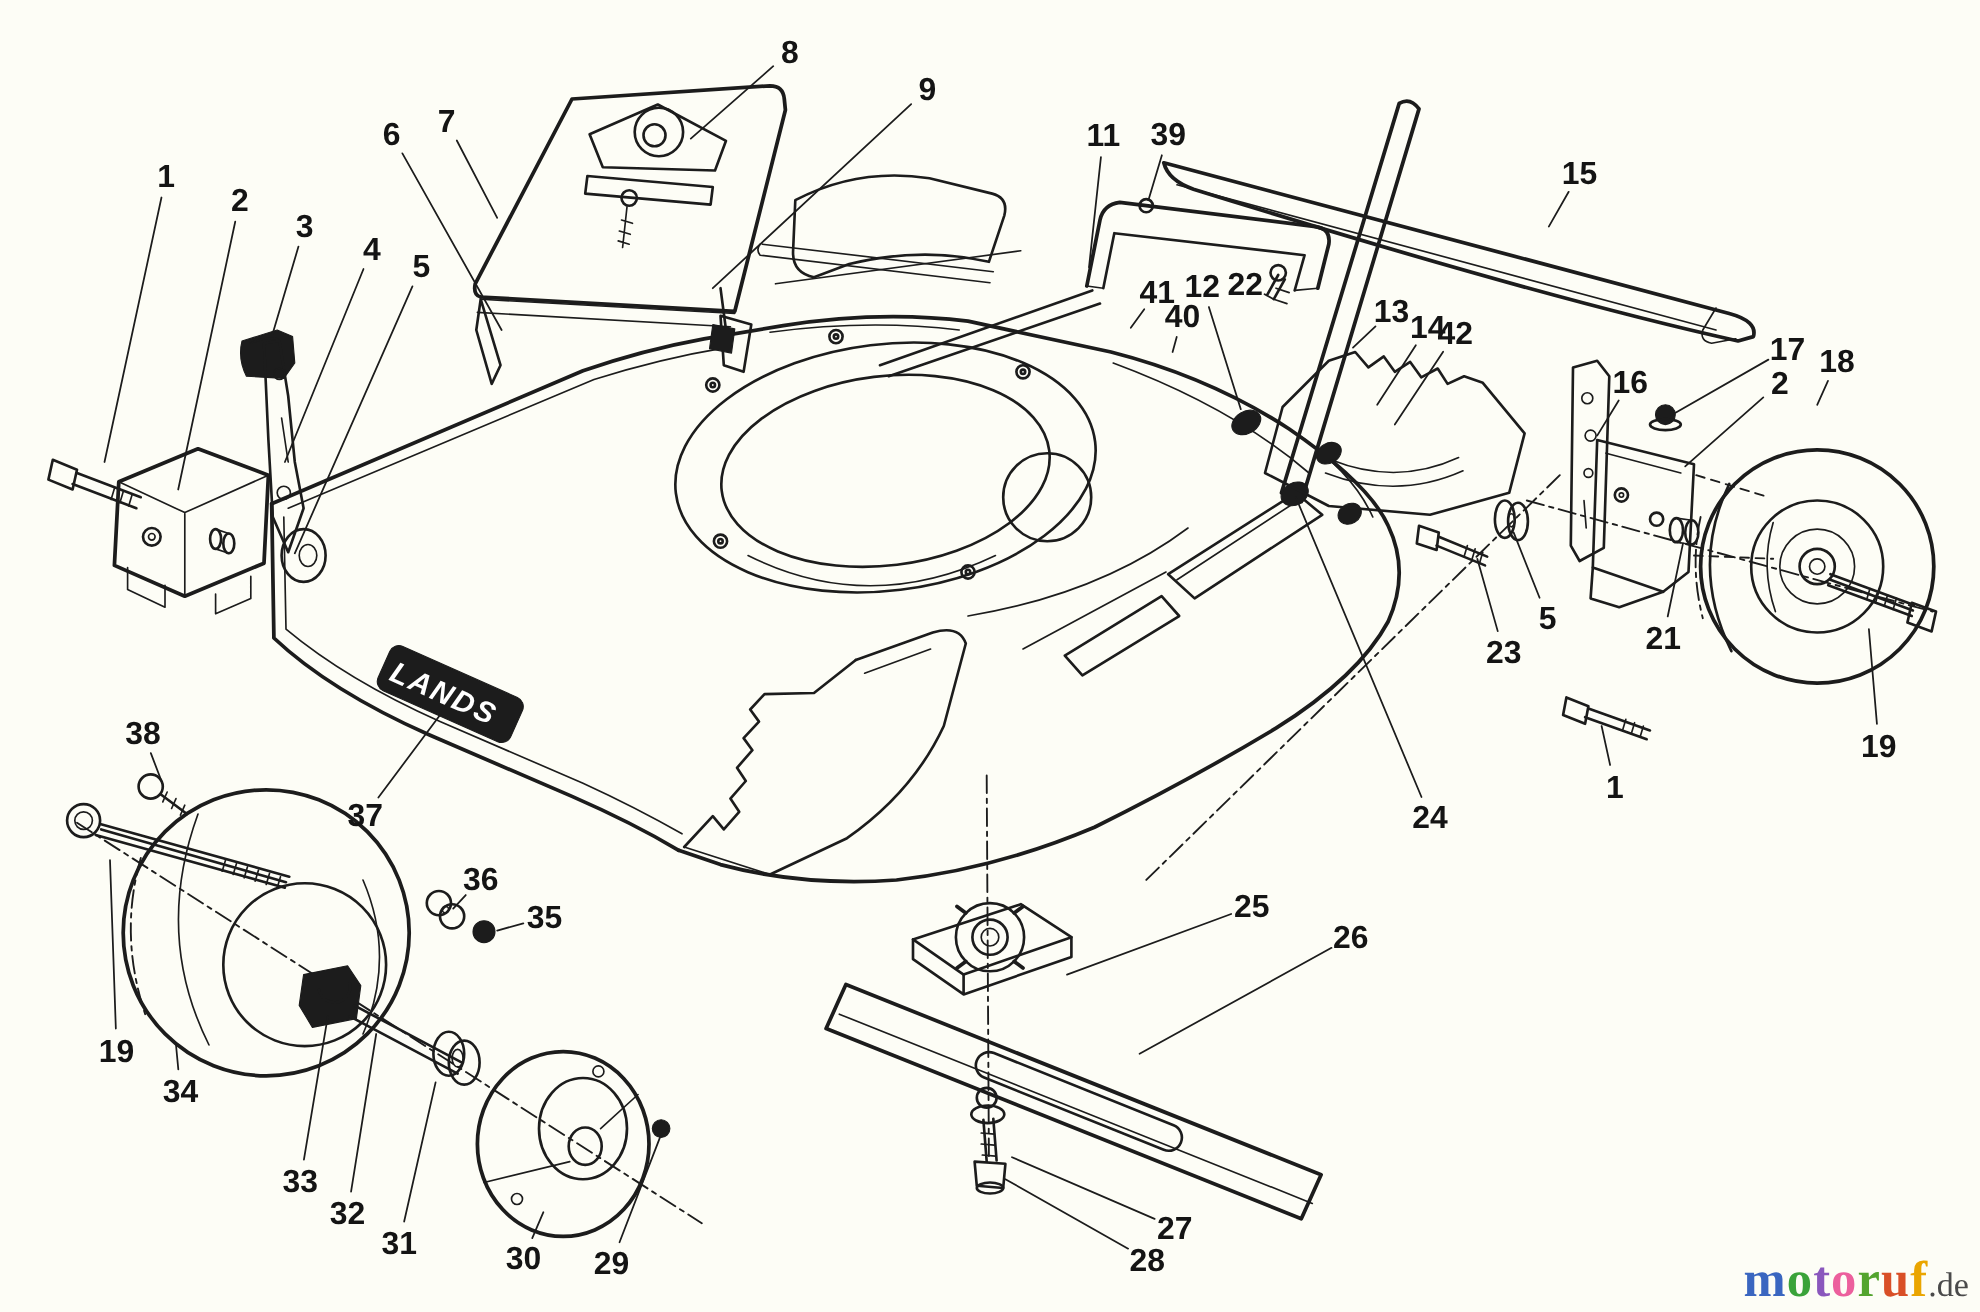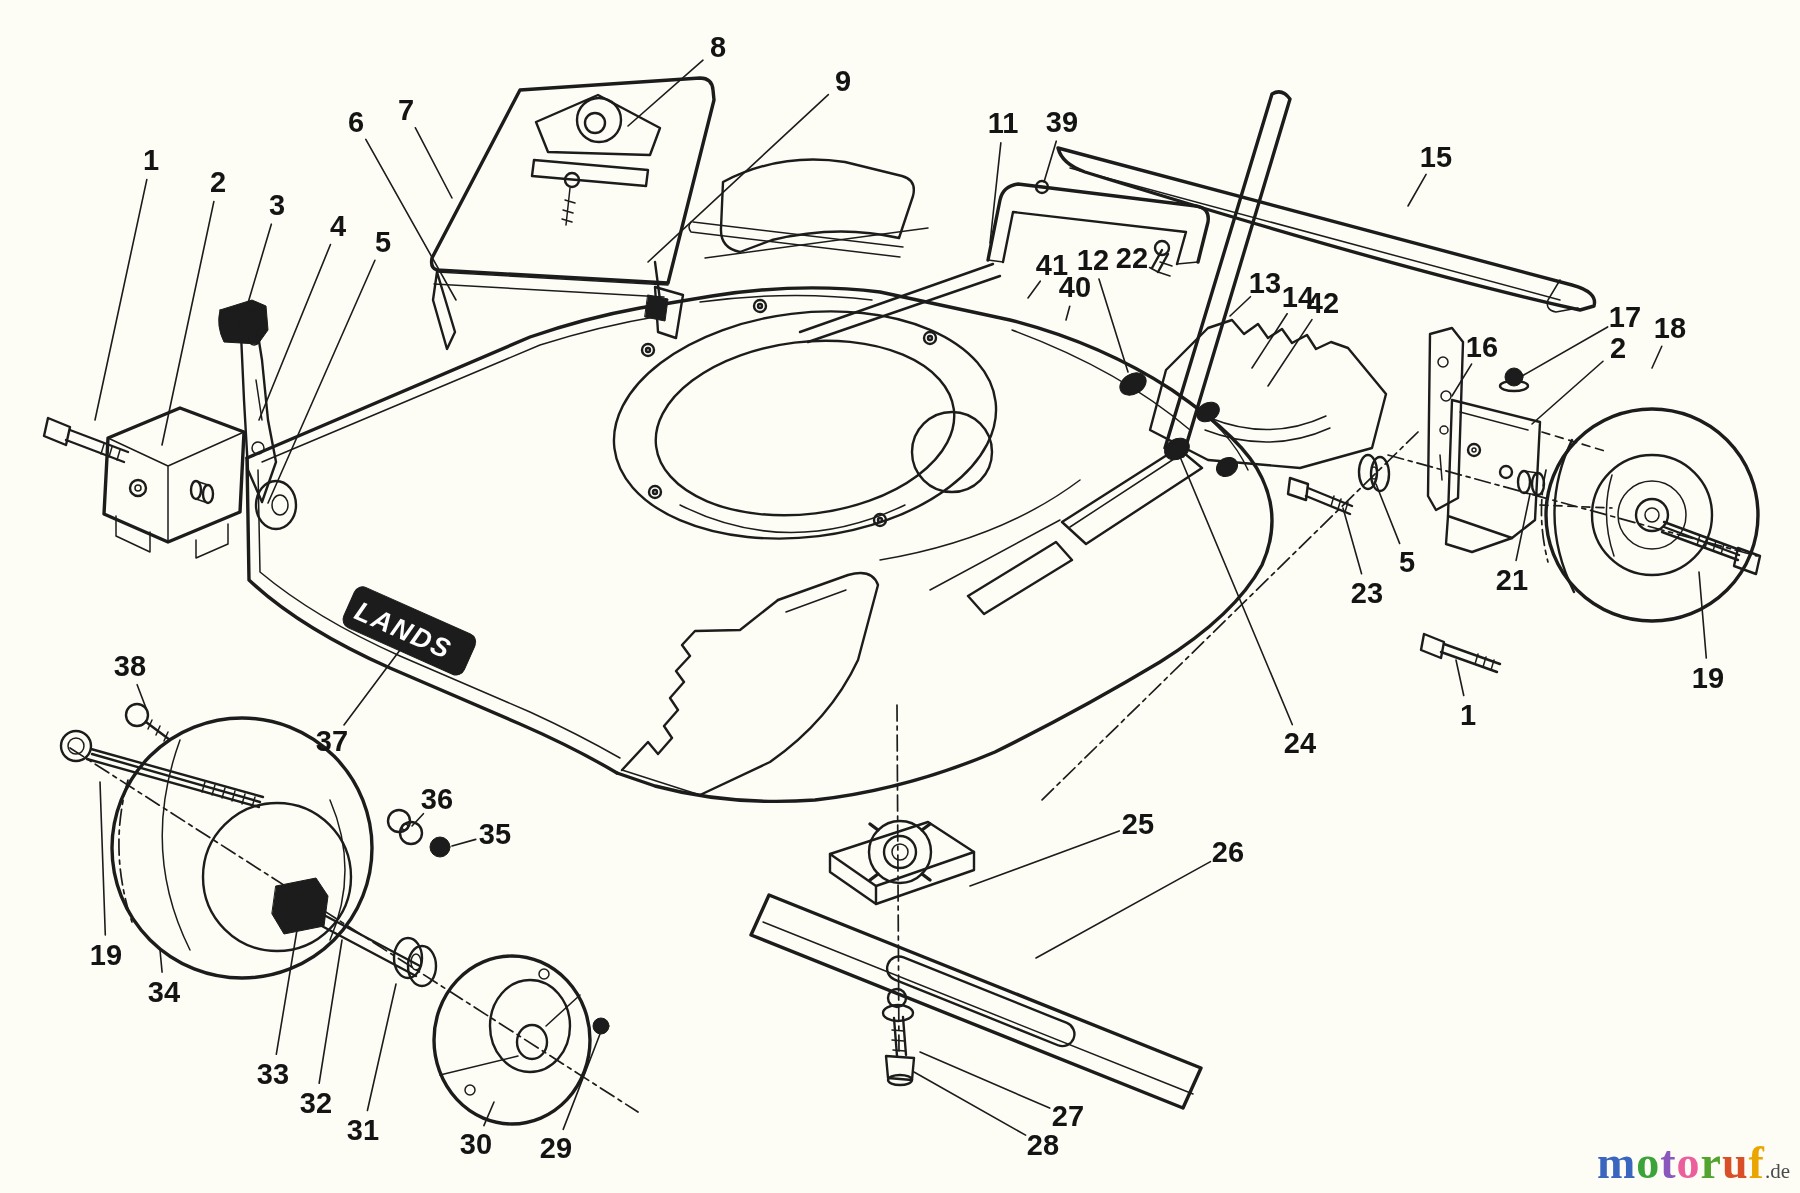--- a/index.html
+++ b/index.html
@@ -9,21 +9,21 @@
   .t{stroke-width:3.4;}
   .n{stroke-width:1.5;}
   .f{fill:#1c1c1c;stroke:#1c1c1c;stroke-width:1;}
   .wf{fill:#fdfdf6;}
   .dd{stroke-dasharray:16 5 4 5;stroke-width:1.7;}
   .ds{stroke-dasharray:8 6;stroke-width:1.7;}
   .leader{stroke-width:1.6;}
   .callout{font:700 29px "Liberation Sans",sans-serif;fill:#141414;stroke:none;}
   .decal-text{font:italic 700 27px "Liberation Sans",sans-serif;fill:#ffffff;stroke:none;letter-spacing:2px;}
   #watermark{position:absolute;right:10px;bottom:4px;font:700 46px "Liberation Serif",serif;letter-spacing:1px;user-select:none;}
-  #watermark .suffix{font-size:21px;font-weight:400;letter-spacing:0;}
+  #watermark .suffix{font-size:31px;font-weight:400;letter-spacing:0;}
 </style>
 </head>
 <body>
 
 <div class="stage">
 <svg id="diagram-svg" width="1800" height="1193" viewBox="0 0 1800 1193">
 
   <g>
     <line class="dd" x1="70" y1="748" x2="638" y2="1112"></line>
     <line class="dd" x1="1388" y1="455" x2="1757" y2="556"></line>

